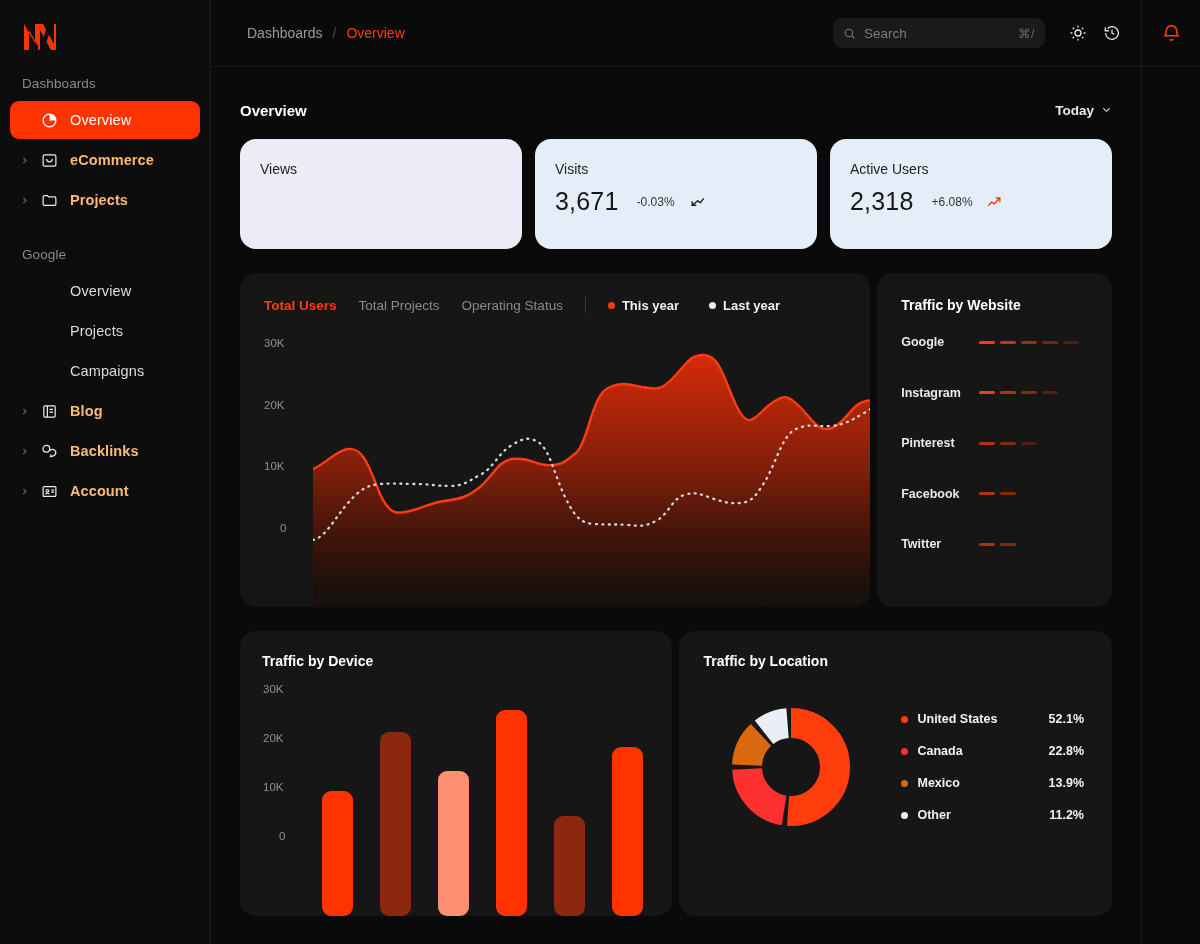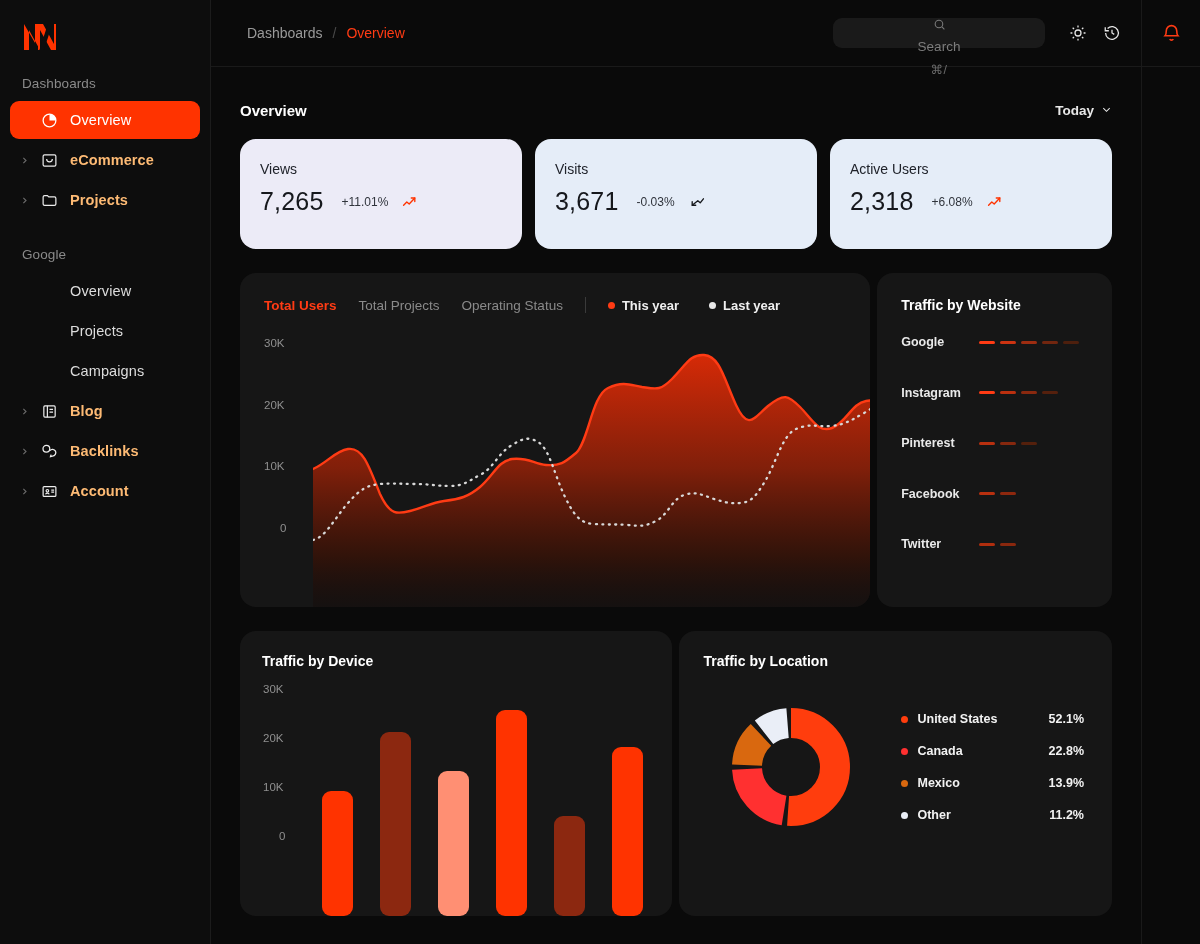--- a/index.html
+++ b/index.html
@@ -66,21 +66,21 @@
   .crumb { font-size: 14px; color: #9a9a9a; cursor: pointer; }
   .crumb-sep { font-size: 14px; color: #4a4a4a; margin: 0 10px; }
   .crumb-current { font-size: 14px; color: #ff3b14; cursor: pointer; }
   .topbar-right {
     margin-left: auto; display: flex; align-items: center; gap: 0;
     height: 100%;
   }
   .search-box {
     width: 212px; height: 30px; border-radius: 9px;
     background: #1a1a1a; display: flex; align-items: center;
-    padding: 0 10px; gap: 8px; cursor: text; margin-right: 16px; flex-direction: column;
+    padding: 0 10px; gap: 8px; cursor: text; margin-right: 16px;
   }
   .search-box .s-icon { color: #7a7a7a; display: flex; }
   .search-ph { font-size: 13.5px; color: #7d7d7d; flex: 1 1 auto; }
   .search-kbd { font-size: 12.5px; color: #6a6a6a; letter-spacing: .5px; }
   .icon-btn {
     width: 34px; height: 34px; display: flex; align-items: center;
     justify-content: center; color: #e6e6e6; cursor: pointer;
   }
   .topbar-divider {
     width: 1px; height: 67px; background: #1a1a1a; margin: 0 0 0 12px;
@@ -326,30 +326,20 @@
                 <path d="M5 9l7 7 7-7"></path>
               </svg>
           </span>
         </span>
       </div>
 
       <div class="stats">
 
         <div class="stat-card tint-lav">
           <div class="stat-label">Views</div>
-          <div class="stat-row">
-            <span class="stat-value">7,265</span>
-            <span class="stat-delta">+11.01%</span>
-            <span class="stat-trend">
-              <svg width="16" height="14" viewBox="0 0 20 16" fill="none" stroke="#ff3300" stroke-width="1.7" stroke-linecap="round" stroke-linejoin="round">
-                <path d="M2 12l4-4 3 2.5L16 3"></path>
-                  <path d="M11.6 3H16v4.4"></path>
-              </svg>
-            </span>
-          </div>
         </div>
 
         <div class="stat-card tint-blue">
           <div class="stat-label">Visits</div>
           <div class="stat-row">
             <span class="stat-value">3,671</span>
             <span class="stat-delta">-0.03%</span>
             <span class="stat-trend">
               <svg width="16" height="14" viewBox="0 0 20 16" fill="none" stroke="#16181d" stroke-width="1.7" stroke-linecap="round" stroke-linejoin="round">
                 <path d="M18 4l-4 5-3-2.5L4 12"></path>

